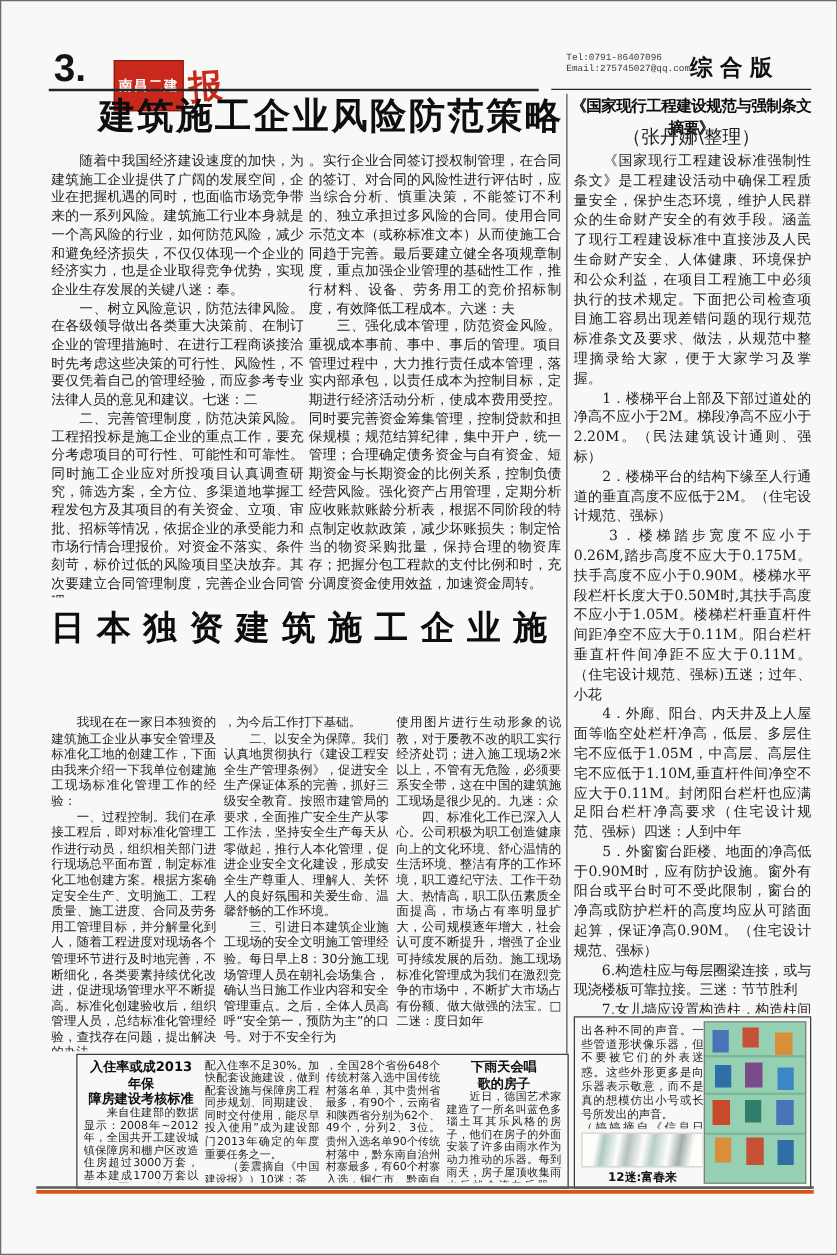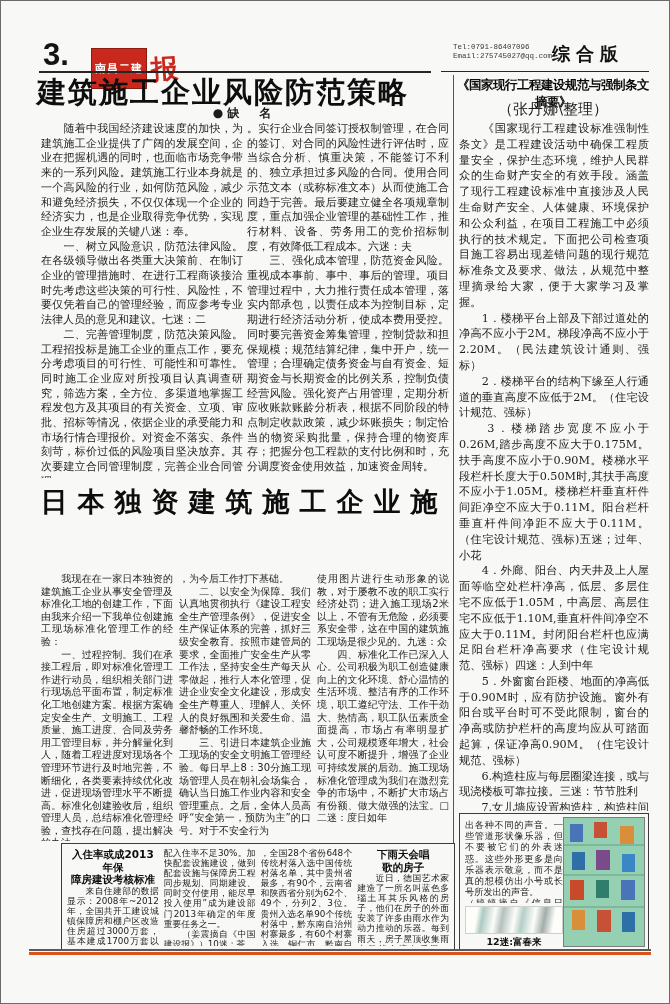--- a/index.html
+++ b/index.html
@@ -15,21 +15,21 @@
   
   .page-num { left:42px; top:36px; font-size:31px; font-weight:bold; font-family:"Liberation Sans", sans-serif; color:#141414; }
   .logo { left:90px; top:47px; display:flex; align-items:center; }
   .logo-box { background:#c8291c; color:#fff; font-weight:bold; font-size:11px; letter-spacing:1px; padding:12px 3px; border:1px solid #8e1a10; }
   .logo-bao { color:#c8291c; font-size:27px; font-weight:bold; font-family:"DejaVu Serif", serif; margin-left:4px; transform:rotate(-4deg); }
   .rule { background:#262626; height:2px; }
   .contact { left:452px; top:42px; font-size:7.5px; line-height:9px; color:#3a3a3a; font-family:"Liberation Mono", monospace; }
   .edition { left:551px; top:41px; font-size:18px; font-weight:bold; letter-spacing:6px; color:#111; }
 
   
-  .a1-title { left:36px; top:72px; width:414px; text-align:left; font-size:29px; font-weight:bold; letter-spacing:2px; color:#0e0e0e; font-family:"Liberation Sans", sans-serif; }
+  .a1-title { left:36px; top:72px; width:414px; text-align:right; font-size:29px; font-weight:bold; letter-spacing:2px; color:#0e0e0e; font-family:"Liberation Sans", sans-serif; }
   .a1-byline { left:36px; top:104px; width:414px; text-align:center; font-size:12px; font-weight:bold; letter-spacing:4px; }
   .a1-col { top:121px; width:202px; height:356px; font-size:11px; line-height:14.7px; overflow:hidden; }
   .a1-c1 { left:40px; } .a1-c2 { left:246px; }
 
   
   .a2-title { left:36px; top:0; width:414px; text-align:center; font-size:27px; font-weight:bold; letter-spacing:10px; color:#0d0d0d; font-family:"Liberation Sans", sans-serif; }
   .a2-t1 { top:483px; } .a2-t2 { top:516px; }
   .a2-byline { left:36px; top:551px; width:414px; text-align:center; font-size:11px; font-weight:bold; letter-spacing:1px; }
   .a2-col { top:572px; width:132px; height:268px; font-size:10px; line-height:12.6px; overflow:hidden; }
   .a2-c1 { left:40px; } .a2-c2 { left:178px; } .a2-c3 { left:316px; }
@@ -72,21 +72,20 @@
   </div>
   <div class="abs contact">
     <div>Tel:0791-86407096</div>
     <div>Email:275745027@qq.com</div>
   </div>
   <div class="abs edition">综合版</div>
   <div class="abs rule" style="left:38px; top:70px; width:392px;"></div>
   <div class="abs rule" style="left:440px; top:70px; width:208px; height:1px;"></div>
 
   <div class="abs a1-title">建筑施工企业风险防范策略</div>
-  <div class="abs a1-byline">●缺　名</div>
   <div class="abs a1-col a1-c1 pre just">　　随着中我国经济建设速度的加快，为建筑施工企业提供了广阔的发展空间，企业在把握机遇的同时，也面临市场竞争带来的一系列风险。建筑施工行业本身就是一个高风险的行业，如何防范风险，减少和避免经济损失，不仅仅体现一个企业的经济实力，也是企业取得竞争优势，实现企业生存发展的关键八迷：奉。
 　　一、树立风险意识，防范法律风险。在各级领导做出各类重大决策前、在制订企业的管理措施时、在进行工程商谈接洽时先考虑这些决策的可行性、风险性，不要仅凭着自己的管理经验，而应参考专业法律人员的意见和建议。七迷：二
 　　二、完善管理制度，防范决策风险。工程招投标是施工企业的重点工作，要充分考虑项目的可行性、可能性和可靠性。同时施工企业应对所投项目认真调查研究，筛选方案，全方位、多渠道地掌握工程发包方及其项目的有关资金、立项、审批、招标等情况，依据企业的承受能力和市场行情合理报价。对资金不落实、条件刻苛，标价过低的风险项目坚决放弃。其次要建立合同管理制度，完善企业合同管理</div>
   <div class="abs a1-col a1-c2 pre just">。实行企业合同签订授权制管理，在合同的签订、对合同的风险性进行评估时，应当综合分析、慎重决策，不能签订不利的、独立承担过多风险的合同。使用合同示范文本（或称标准文本）从而使施工合同趋于完善。最后要建立健全各项规章制度，重点加强企业管理的基础性工作，推行材料、设备、劳务用工的竞价招标制度，有效降低工程成本。六迷：夫
 　　三、强化成本管理，防范资金风险。重视成本事前、事中、事后的管理。项目管理过程中，大力推行责任成本管理，落实内部承包，以责任成本为控制目标，定期进行经济活动分析，使成本费用受控。同时要完善资金筹集管理，控制贷款和担保规模；规范结算纪律，集中开户，统一管理；合理确定债务资金与自有资金、短期资金与长期资金的比例关系，控制负债经营风险。强化资产占用管理，定期分析应收账款账龄分析表，根据不同阶段的特点制定收款政策，减少坏账损失；制定恰当的物资采购批量，保持合理的物资库存；把握分包工程款的支付比例和时，充分调度资金使用效益，加速资金周转。</div>
 
   <div class="abs a2-title a2-t1">日本独资建筑施工企业施</div>
   <div class="abs a2-col a2-c1 pre just">　　我现在在一家日本独资的建筑施工企业从事安全管理及标准化工地的创建工作，下面由我来介绍一下我单位创建施工现场标准化管理工作的经验：
 　　一、过程控制。我们在承接工程后，即对标准化管理工作进行动员，组织相关部门进行现场总平面布置，制定标准化工地创建方案。根据方案确定安全生产、文明施工、工程质量、施工进度、合同及劳务用工管理目标，并分解量化到人，随着工程进度对现场各个管理环节进行及时地完善，不断细化，各类要素持续优化改进，促进现场管理水平不断提高。标准化创建验收后，组织管理人员，总结标准化管理经验，查找存在问题，提出解决的办法</div>
   <div class="abs a2-col a2-c2 pre just">，为今后工作打下基础。

